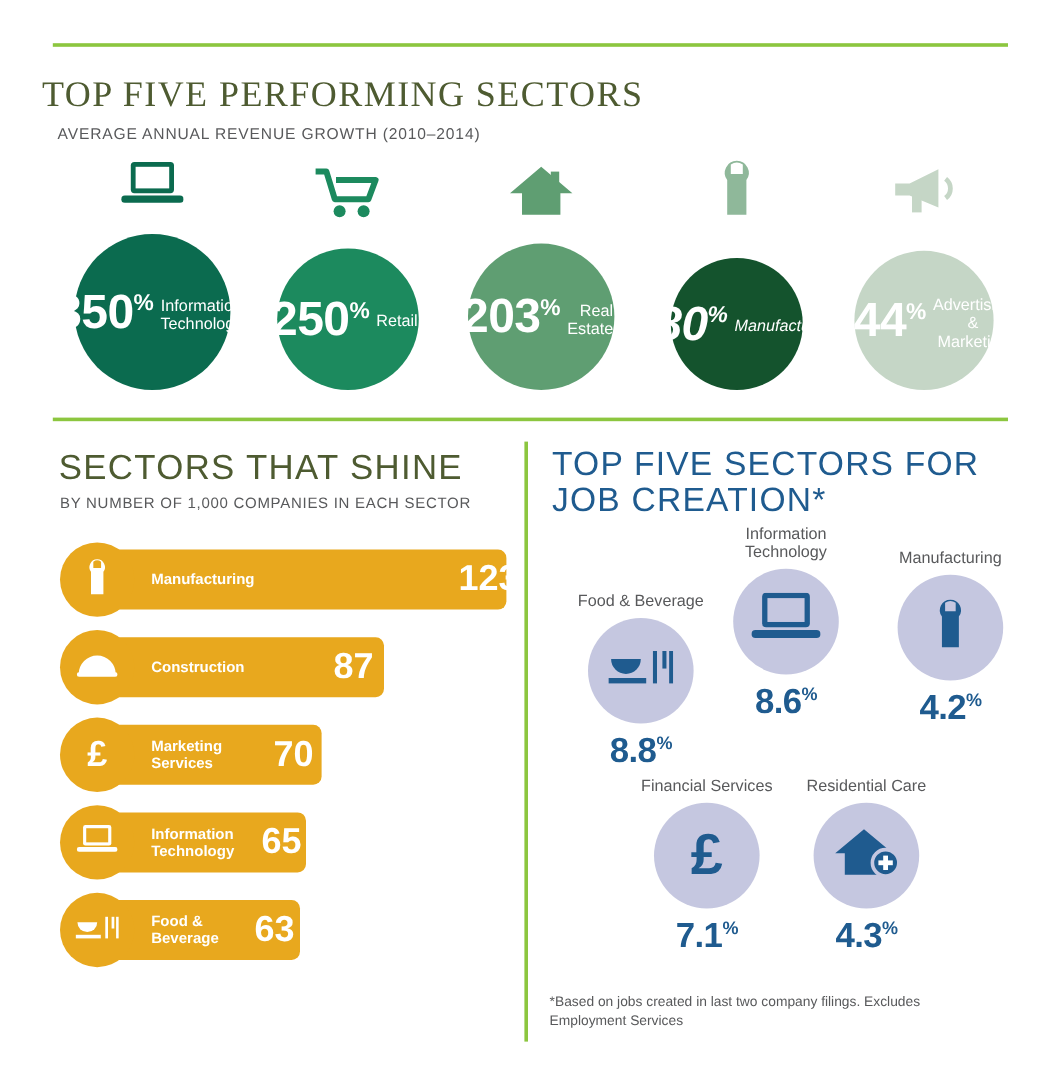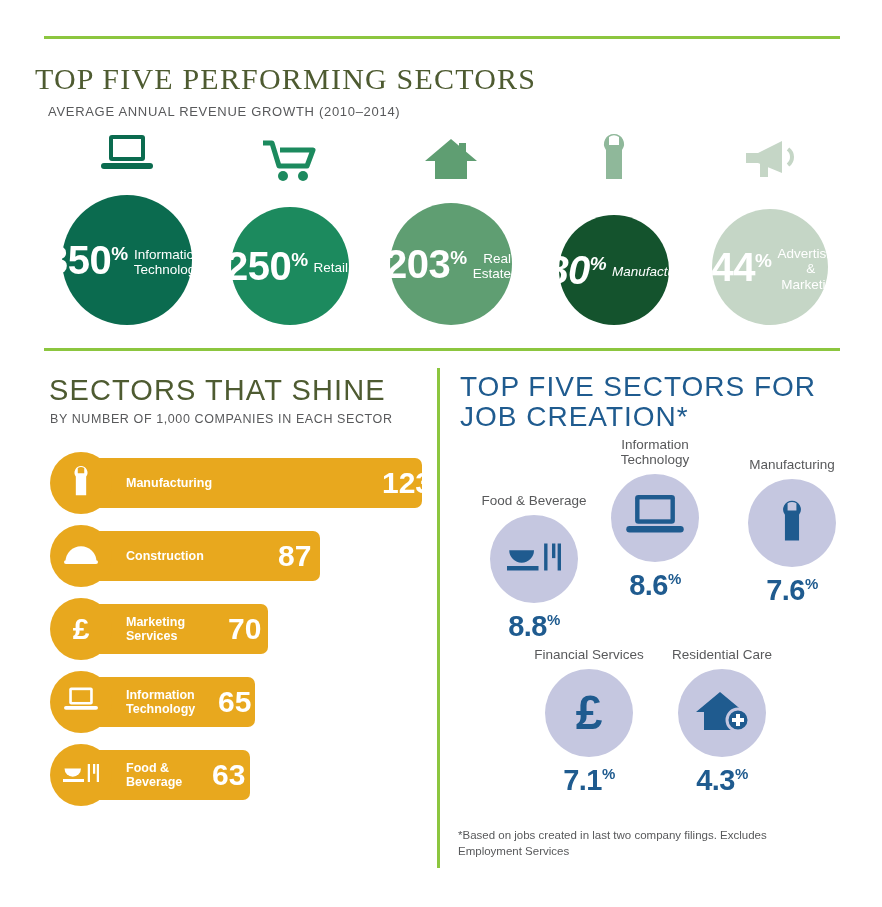--- a/index.html
+++ b/index.html
@@ -446,21 +446,21 @@
     <div class="job-item" style="left:270px; top:0;">
       <div class="job-name"><span>Manufacturing</span></div>
       <div class="job-circle">
         <span>
           <svg width="30" height="46" viewBox="0 0 34 48">
               <path d="M17 1 a10 10 0 0 0 -8 16 v29 h16 V17 A10 10 0 0 0 17 1 Z" fill="#1f5b8f"></path>
               <path d="M12 4 v8 h10 V4 a9 9 0 0 0 -10 0 Z" fill="#c5c7e0"></path>
             </svg>
         </span>
       </div>
-      <div class="job-val"><span>7.6</span><span class="pct">%</span></div>
+      <div class="job-val"><span>4.2</span><span class="pct">%</span></div>
     </div>
 
     <div class="job-item" style="left:67px; top:190px;">
       <div class="job-name"><span>Financial Services</span></div>
       <div class="job-circle">
         <span style="color:#1f5b8f;font-size:48px;font-weight:bold;line-height:1;">£</span>
       </div>
       <div class="job-val"><span>7.1</span><span class="pct">%</span></div>
     </div>
 

